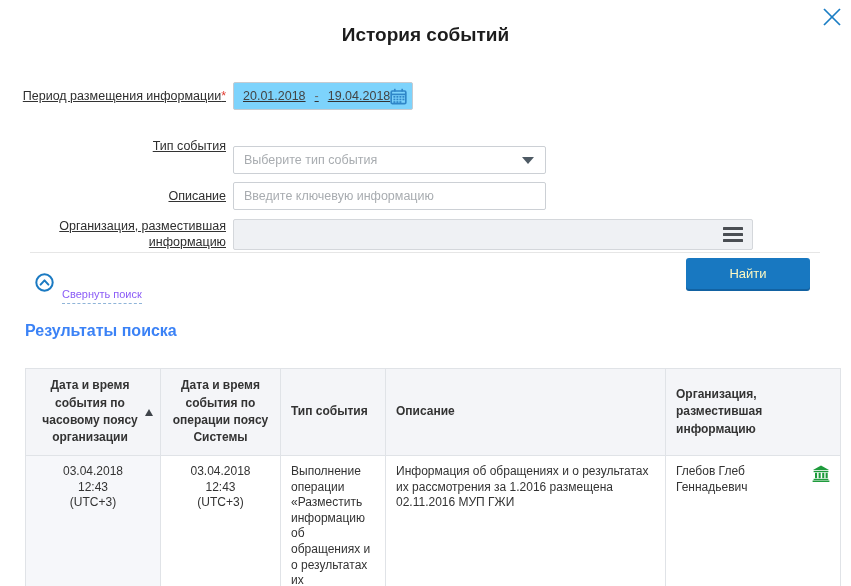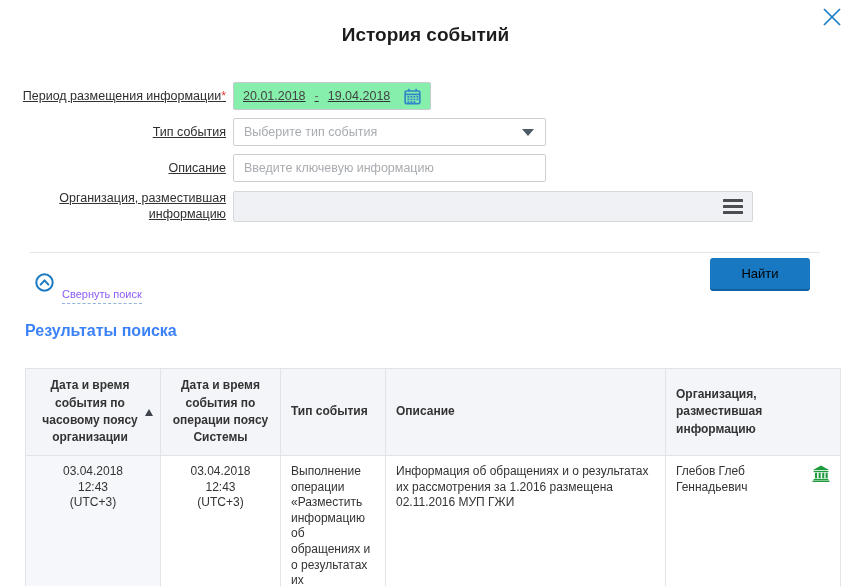--- a/index.html
+++ b/index.html
@@ -11,26 +11,26 @@
   .modal-title { position:absolute; top:24px; left:0; width:100%; text-align:center;
                  font-size:19px; font-weight:bold; color:#1c1c1c; }
   .close-btn { position:absolute; top:4px; right:6px; width:26px; height:26px; cursor:pointer; }
 
   
   .form { position:absolute; top:82px; left:0; width:851px; }
   .form-row { display:flex; align-items:center; margin-bottom:8px;text-decoration:underline; }
   .form-label { width:233px; text-align:right; padding-right:7px; font-size:12.5px; color:#2e2e2e; line-height:1.3; }
   .req { color:#e03c31; }
 
-  .field-date { width:198px; height:28px; border:1px solid #c6cbd1; border-radius:2px;
-                display:flex; align-items:center; padding:0 9px; font-size:12.5px; color:#444; background:#86efac; }
+  .field-date { width:180px; height:28px; border:1px solid #c6cbd1; border-radius:2px;
+                display:flex; align-items:center; padding:0 9px; font-size:12.5px; color:#444; background:#7dd3fc; }
   .field-date .sep { margin:0 9px; color:#666; }
   .field-date .cal { margin-left:auto; display:flex; }
 
-  .field-select { position:relative; width:313px; }
+  .field-select { position:relative; width:313px;margin-top:28px; }
   .field-select input, .field-text input {
       width:313px; height:28px; border:1px solid #ccd0d5; border-radius:2px;
       padding:0 28px 0 10px; font-size:12.5px; color:#444;
       font-family:"Liberation Sans","DejaVu Sans",sans-serif; background:#fff; }
   .field-text input { padding-right:11px; }
   input::placeholder { color:#a8acb0; opacity:1; }
   .dd-arrow { position:absolute; right:12px; top:11px; width:0; height:0;
               border-left:6px solid transparent; border-right:6px solid transparent;
               border-top:7px solid #4e5a64; }
 
@@ -39,22 +39,22 @@
                      background:#eff1f4; padding:0 36px 0 10px; font-size:12.5px; }
   .burger { position:absolute; right:10px; top:8px; width:20px; cursor:pointer; }
   .burger div { height:3px; background:#4a4e53; margin-bottom:3px; border-radius:0.5px; }
 
   .divider { position:absolute; top:252px; left:30px; width:790px; border-top:1px solid #e6e6e6; }
 
   .collapse { position:absolute; top:260px; left:35px; display:flex; align-items:center; cursor:pointer; }
   .collapse svg { margin-right:8px; }
   .collapse-link { font-size:11px; color:#8b5cf6; border-bottom:1px dashed #8fb4d8; padding-bottom:3px;margin-top:28px; }
 
-  .search-btn { position:absolute; top:258px; right:41px; width:100px; height:31px;
-                background:#1878c1; color:#000000; font-size:13px; border:none; border-radius:3px;
+  .search-btn { position:absolute; top:258px; right:41px; width:124px; height:31px;
+                background:#1878c1; color:#fef9c3; font-size:13px; border:none; border-radius:3px;
                 box-shadow:0 2px 0 #1262a2; cursor:pointer;
                 font-family:"Liberation Sans","DejaVu Sans",sans-serif; }
 
   .results-heading { position:absolute; top:322px; left:25px; font-size:16px; font-weight:bold; color:#3b82f6; }
 
   
   table.results { position:absolute; top:368px; left:25px; width:815px;
                   border-collapse:collapse; table-layout:fixed; }
   .results th, .results td { border:1px solid #e0e3e7; font-size:12px; }
   .results th { background:#f4f5f8; font-weight:bold; color:#333; line-height:1.45;

